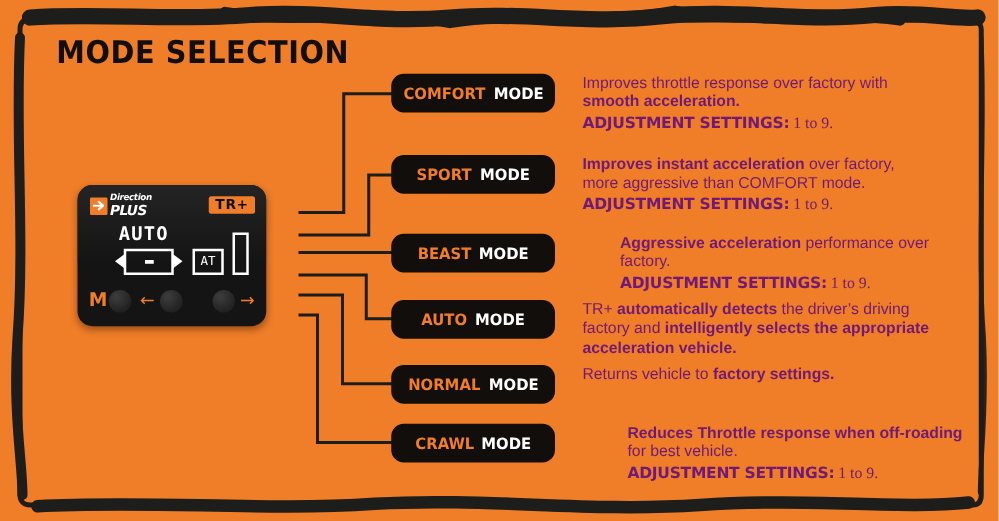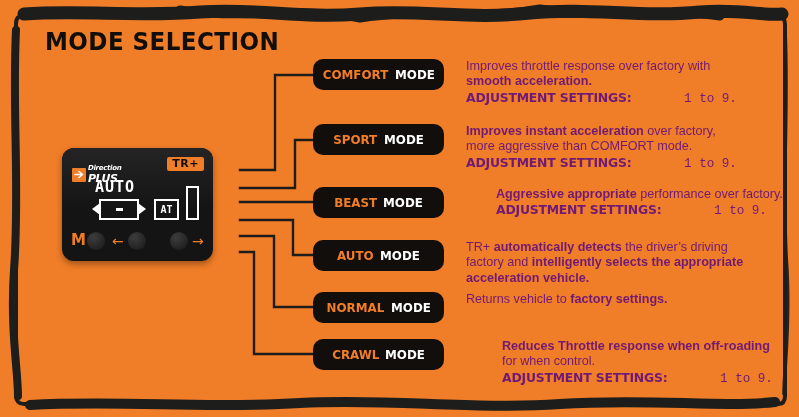--- a/index.html
+++ b/index.html
@@ -54,21 +54,21 @@
   }
   .device-gloss {
     position: absolute;
     left: 0; top: 0; right: 0; height: 55%;
     background: linear-gradient(180deg, #242424 0%, #141414 100%);
     pointer-events: none;
   }
   .dp-logo {
     position: absolute;
     left: 10px;
-    top: 17px;
+    top: 7px;
     display: flex;
     align-items: center;
     gap: 2px;
   }
   .dp-arrow {
     width: 14px; height: 14px;
     background: #f07d28;
     display: flex; align-items: center; justify-content: center;
     border-radius: 1px;
   }
@@ -158,21 +158,21 @@
   .at-box {
     position: absolute;
     left: 92px;
     top: 19px;
     width: 25px;
     height: 21px;
     border: 2px solid #ffffff;
     box-sizing: border-box;
     color: #ffffff;
     font-family: "DejaVu Sans Mono", monospace;
-    font-weight: bold;
+    font-weight: normal;
     font-size: 10px;
     display: flex;
     align-items: center;
     justify-content: center;
   }
   .level-bar {
     position: absolute;
     left: 124px;
     top: 6px;
     width: 13px;
@@ -265,24 +265,23 @@
   }
   .desc b { font-weight: bold; }
   .adj {
     font-family: "DejaVu Sans", sans-serif;
     font-weight: bold;
     font-size: 12.4px;
     letter-spacing: -0.2px;
     margin-top: 24px;
   }
   .adj-val {
-    font-family: Liberation Mono, monospace;
+    font-family: Liberation Serif, serif;
     font-weight: normal;
     font-size: 12.6px;
-    margin-left: 45px;
   }
 </style>
 </head>
 <body>
 
 <div id="root">
 
   <svg class="frame-svg" viewBox="0 0 799 417">
     <path d="M22,16 C18,16 16,19 16,24 L16,396 C16,401 19,404 24,404 L778,404 C783,404 785,401 785,396 L785,24 C785,19 782,16 777,16 Z" fill="none" stroke="#1d1d1b" stroke-width="4" stroke-linecap="round"></path>
 
@@ -377,21 +376,21 @@
       <div><span class="adj">ADJUSTMENT SETTINGS:</span><span class="adj-val"> 1 to 9.</span></div>
     </div>
   </div>
 
   <div class="row" style="top:187px;gap:30px;">
     <div class="pill">
       <span class="pill-mode">BEAST</span>
       <span class="pill-suffix">MODE</span>
     </div>
     <div class="desc">
-      <div><b>Aggressive appropriate</b><span> performance over factory.</span></div>
+      <div><b>Aggressive acceleration</b><span> performance over factory.</span></div>
       <div><span class="adj">ADJUSTMENT SETTINGS:</span><span class="adj-val"> 1 to 9.</span></div>
     </div>
   </div>
 
   <div class="row" style="top:240px;">
     <div class="pill">
       <span class="pill-mode">AUTO</span>
       <span class="pill-suffix">MODE</span>
     </div>
     <div class="desc">
@@ -411,18 +410,18 @@
     </div>
   </div>
 
   <div class="row" style="top:339px;gap:36px;">
     <div class="pill">
       <span class="pill-mode">CRAWL</span>
       <span class="pill-suffix">MODE</span>
     </div>
     <div class="desc">
       <div><b>Reduces Throttle response when off-roading</b></div>
-      <div><span>for when control.</span></div>
+      <div><span>for best vehicle.</span></div>
       <div><span class="adj">ADJUSTMENT SETTINGS:</span><span class="adj-val"> 1 to 9.</span></div>
     </div>
   </div>
 
 </div>
 
 </body></html>

